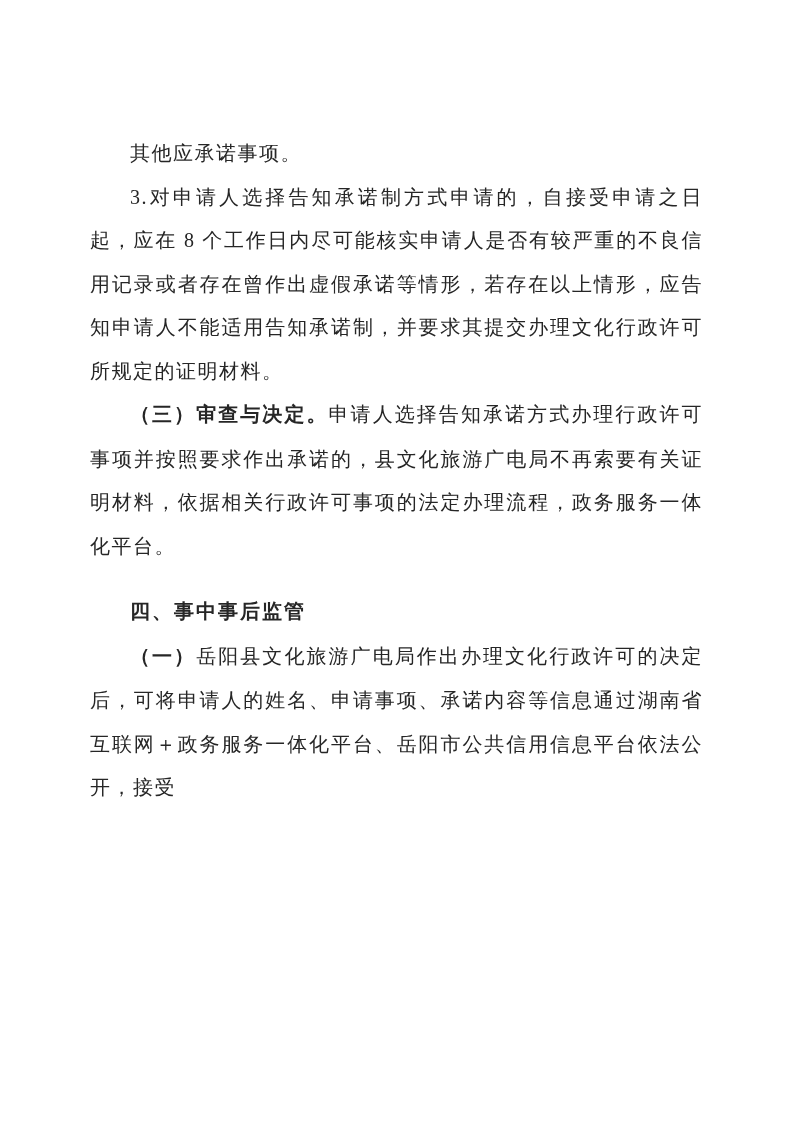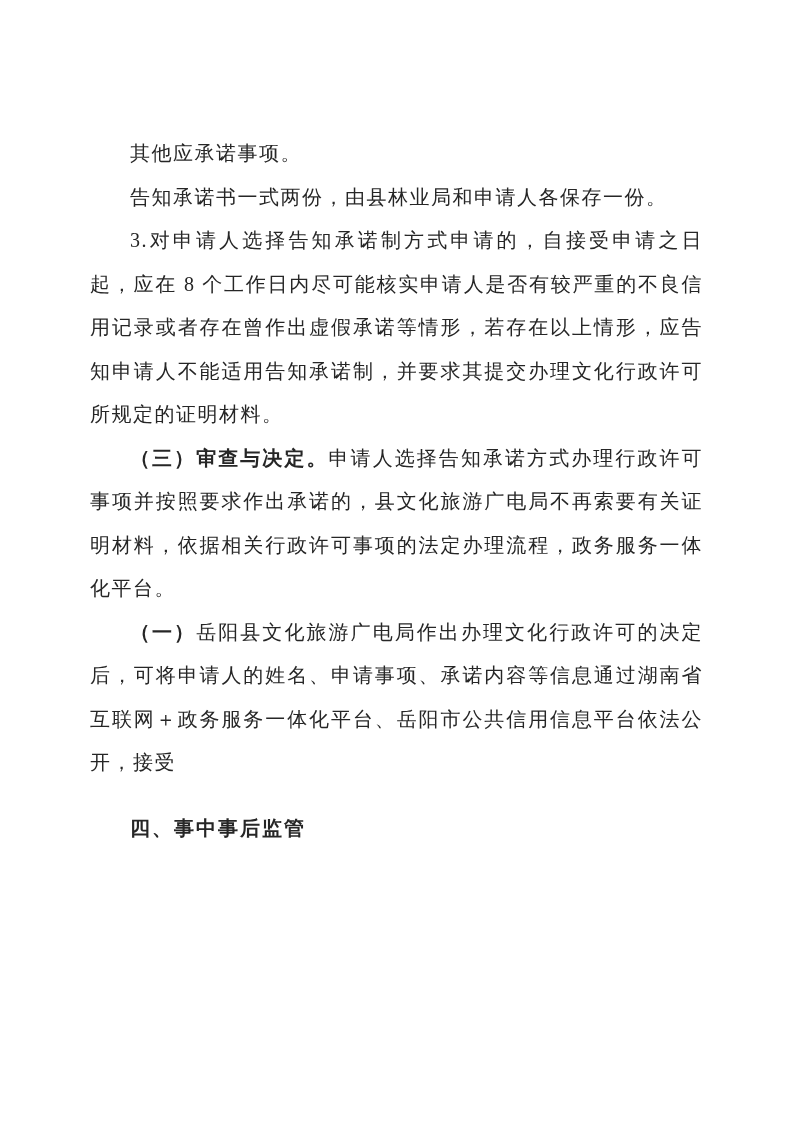--- a/index.html
+++ b/index.html
@@ -33,27 +33,26 @@
     text-indent: 2em;
   }
   p.para.heading {
     font-family: "Liberation Sans", "DejaVu Sans", sans-serif;
     font-weight: bold;
     margin-top: 22px;
     text-align: left;
     letter-spacing: 2px;
   }
   span.run { font-weight: normal; }
-  span.run.bold { font-weight: bold; }
+  span.run.bold { font-weight: bold; font-family: Liberation Mono, monospace; }
 </style>
 </head>
 <body>
 
 <div class="page">
   <div class="doc-body" id="doc-body">
       <p class="para"><span class="run">其他应承诺事项。</span></p>
-      <p class="para"><span class="run">告知承诺书一式两份，由县林业局和申请人各保存一份。</span></p>
       <p class="para"><span class="run">3.对申请人选择告知承诺制方式申请的，自接受申请之日起，应在 8 个工作日内尽可能核实申请人是否有较严重的不良信用记录或者存在曾作出虚假承诺等情形，若存在以上情形，应告知申请人不能适用告知承诺制，并要求其提交办理文化行政许可所规定的证明材料。</span></p>
       <p class="para"><span class="run bold">（三）审查与决定。</span><span class="run">申请人选择告知承诺方式办理行政许可事项并按照要求作出承诺的，县文化旅游广电局不再索要有关证明材料，依据相关行政许可事项的法定办理流程，政务服务一体化平台。</span></p>
+      <p class="para heading"><span class="run bold">四、事中事后监管</span></p>
       <p class="para"><span class="run bold">（一）</span><span class="run">岳阳县文化旅游广电局作出办理文化行政许可的决定后，可将申请人的姓名、申请事项、承诺内容等信息通过湖南省互联网＋政务服务一体化平台、岳阳市公共信用信息平台依法公开，接受</span></p>
-      <p class="para heading"><span class="run bold">四、事中事后监管</span></p>
     </div>
 </div>
 
 </body></html>

